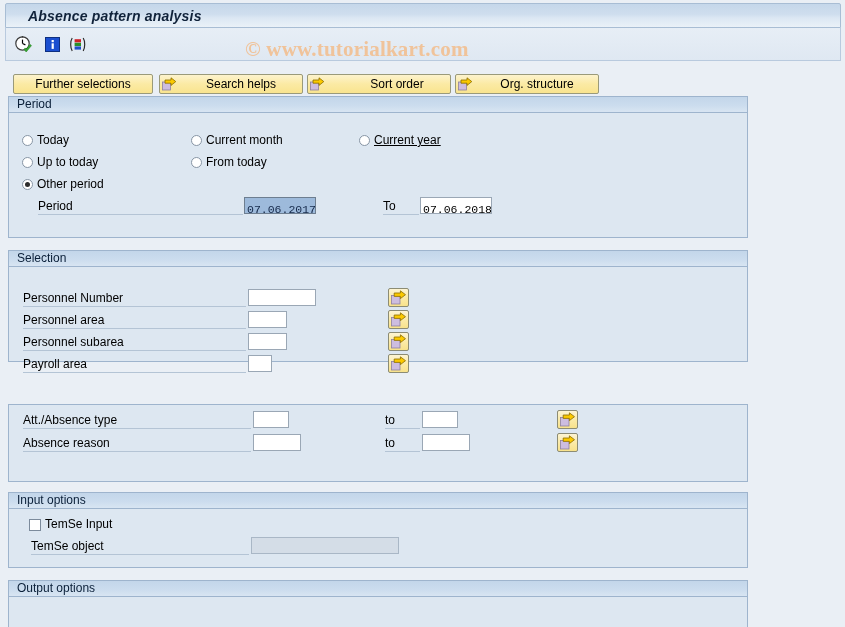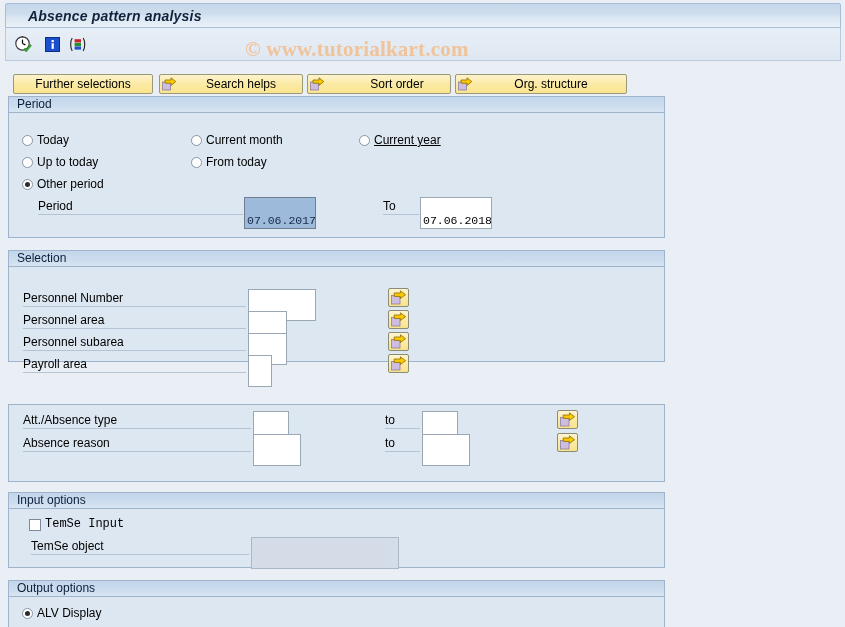--- a/index.html
+++ b/index.html
@@ -97,21 +97,21 @@
   .btn-arrow-ico {
     position: absolute;
     left: 2px; top: 2px;
     width: 15px; height: 14px;
   }
 
   
   .panel {
     position: absolute;
     left: 8px;
-    width: 657px;
+    width: 740px;
     background: #dde7f1;
     border: 1px solid #9eb4cd;
     box-sizing: border-box;
   }
   .panel-header {
     height: 16px;
     background: linear-gradient(to bottom, #c3d6ea 0%, #cbdcee 55%, #d8e5f2 100%);
     border-bottom: 1px solid #9eb4cd;
     font-size: 12px;
     color: #0a1f38;
@@ -151,21 +151,20 @@
     background: #2c2c2c;
   }
   .radio-label { font-size: 12px; color: #000; }
 
   .chk-row {
     position: absolute;
     display: flex;
     align-items: flex-end;
     white-space: nowrap;
     cursor: pointer;
-    font-family: Liberation Mono, monospace;
   }
   .chkbox {
     width: 12px; height: 12px;
     background: #fff;
     border: 1px solid #7c8b9c;
     box-sizing: border-box;
     margin-right: 4px;
     flex: none;
   }
 
@@ -184,21 +183,21 @@
 
   .sapinput {
     position: absolute;
     height: 17px;
     background: #fff;
     border: 1px solid #9aa7b5;
     box-sizing: border-box;
     font-family: "Liberation Mono", monospace;
     font-size: 11.5px;
     line-height: 15px;
-    padding: 15px 2px;
+    padding: 4px 2px;
     color: #000;
     cursor: text;
     overflow: hidden;
     white-space: nowrap;
   }
   .sapinput.focused {
     background: #9dbadb;
     border: 1px solid #6d7e90;
     color: #15294a;
   }
@@ -275,21 +274,21 @@
   <div class="sapbtn withicon" style="left:301px; width:144px;padding-left:36px;">
     <span class="btn-arrow-ico">
       <svg width="15" height="14" viewBox="0 0 15 14">
         <rect x="0.5" y="5" width="8" height="8" fill="#cdbde0" stroke="#8d7fa0" stroke-width="0.8"></rect>
         <path d="M3 3 L9 3 L9 0.8 L13.8 4.6 L9 8.4 L9 6.2 L3 6.2 Z" fill="#fbc900" stroke="#8a6c00" stroke-width="0.8" stroke-linejoin="round"></path>
       </svg>
     </span>
     <span>Sort order</span>
   </div>
 
-  <div class="sapbtn withicon" style="left:449px; width:172px;">
+  <div class="sapbtn withicon" style="left:449px; width:144px;">
     <span class="btn-arrow-ico">
       <svg width="15" height="14" viewBox="0 0 15 14">
         <rect x="0.5" y="5" width="8" height="8" fill="#cdbde0" stroke="#8d7fa0" stroke-width="0.8"></rect>
         <path d="M3 3 L9 3 L9 0.8 L13.8 4.6 L9 8.4 L9 6.2 L3 6.2 Z" fill="#fbc900" stroke="#8a6c00" stroke-width="0.8" stroke-linejoin="round"></path>
       </svg>
     </span>
     <span>Org. structure</span>
   </div>
 </div>
 
@@ -424,19 +423,13 @@
     </div>
 
     <div class="fld-label" style="left:22px; top:30px;">TemSe object</div>
     <div class="lbl-underline" style="left:22px; top:45px; width:218px;"></div>
     <div class="sapinput disabled" style="left:242px; top:28px; width:148px;"></div>
   </div>
 </div>
 
 <div class="panel" style="top:580px; height:47px; border-bottom:none;">
   <div class="panel-header">Output options</div>
-  <div class="panel-body" style="height:30px;">
-    <div class="radio-row" style="left:13px; top:9px;">
-      <span class="radio checked"></span>
-      <span class="radio-label">ALV Display</span>
-    </div>
-  </div>
 </div>
 
 </body></html>

